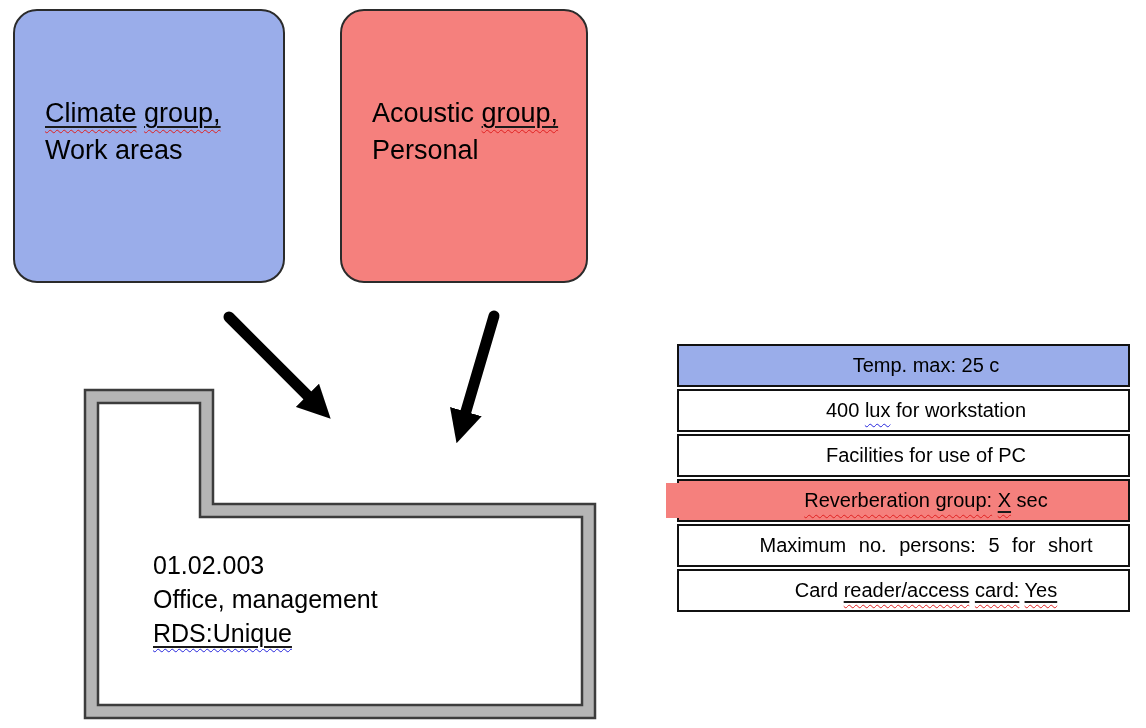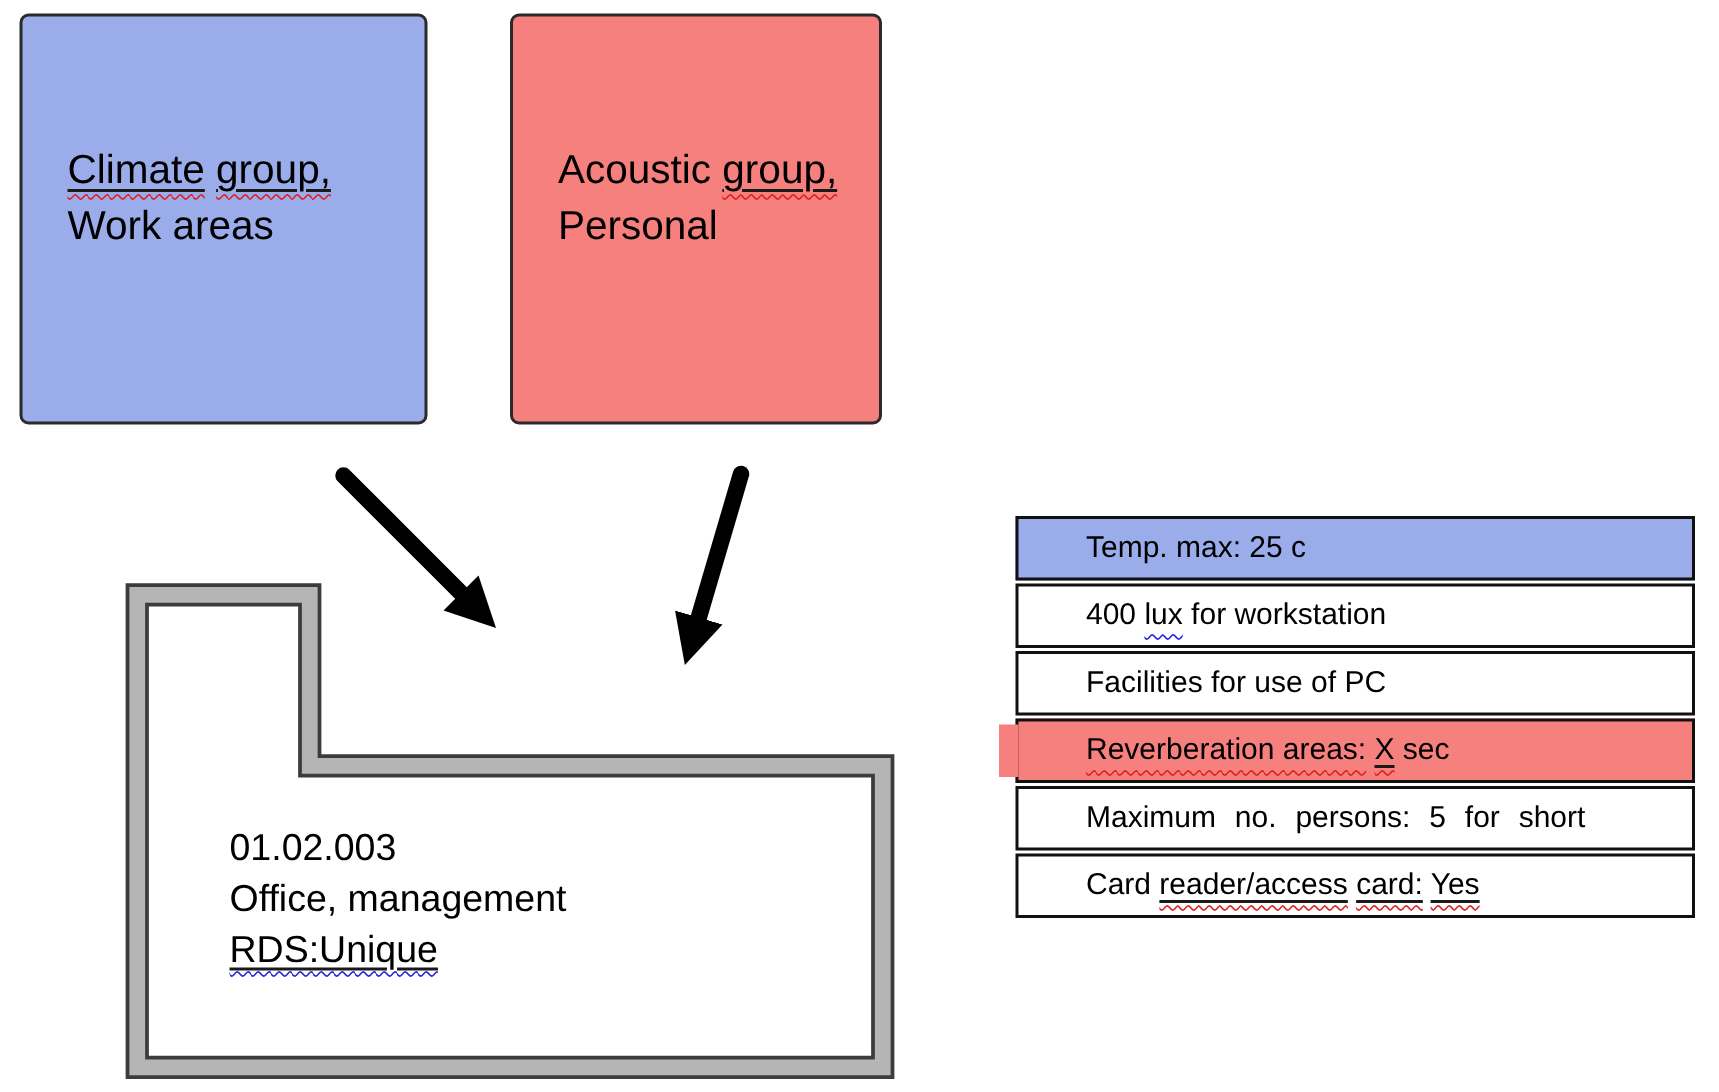--- a/index.html
+++ b/index.html
@@ -3,21 +3,21 @@
 <meta charset="utf-8">
 <style>
   html,body{margin:0;padding:0;background:#fff;}
   #canvas{
     position:relative;width:1146px;height:728px;overflow:hidden;background:#fff;
     font-family:"Liberation Sans","DejaVu Sans",sans-serif;color:#000;
   }
   
   .group-box{
     position:absolute;top:9px;height:274px;width:272px;box-sizing:border-box;
-    border:2px solid #2b2b2b;border-radius:6px;
+    border:2px solid #2b2b2b;border-radius:24px;
     font-size:27px;line-height:37px;padding:84px 14px 0 30px;
   }
   #climate-box{left:13px;background:var(--box-blue);}
   #acoustic-box{left:340px;width:248px;background:var(--box-red);}
   
   .u{text-decoration:underline solid #1a1a1a;text-decoration-thickness:2px;text-underline-offset:4px;}
   .wavy-red{text-decoration:underline wavy var(--squiggle-red);text-decoration-thickness:1px;text-underline-offset:7px;}
   .wavy-blue{text-decoration:underline wavy var(--squiggle-blue);text-decoration-thickness:1px;text-underline-offset:6px;}
   
   #diagram-svg{position:absolute;left:0;top:0;pointer-events:none;}
@@ -26,20 +26,21 @@
     position:absolute;left:153px;top:548px;
     font-size:25px;line-height:34px;
   }
   
   #req-table{position:absolute;left:677px;top:344px;width:453px;}
   .req-row{
     position:relative;box-sizing:border-box;width:453px;height:43px;
     margin-bottom:2px;border:2px solid var(--row-border);
     font-size:20px;line-height:39px;padding-left:45px;background:#fff;
     white-space:nowrap;
+    text-align:center;
   }
   .req-row.blue{background:var(--box-blue);}
   .req-row.red{background:var(--box-red);}
   .req-row.red::before{   
     content:"";position:absolute;left:-13px;top:2px;bottom:2px;width:13px;
     background:var(--box-red);
   }
   .req-row.small{font-size:17px;}
   .req-row.spread{word-spacing:7px;}
 </style>
@@ -77,21 +78,21 @@
   <div id="room-label">
     <div>01.02.003</div>
     <div>Office, management</div>
     <div><span class="u"><span class="wavy-blue">RDS:Unique</span></span></div>
   </div>
 
   <div id="req-table">
     <div class="req-row blue"><span>Temp. max: 25 c</span></div>
     <div class="req-row"><span>400 </span><span class="wavy-blue">lux</span><span> for workstation</span></div>
     <div class="req-row"><span>Facilities for use of PC</span></div>
-    <div class="req-row red"><span class="wavy-red">Reverberation areas:</span>
+    <div class="req-row red"><span class="wavy-red">Reverberation group:</span>
       <span class="u"><span class="wavy-red">X</span></span><span> sec</span></div>
     <div class="req-row spread"><span>Maximum no. persons: 5 for short</span></div>
     <div class="req-row"><span>Card </span><span class="u"><span class="wavy-red">reader/access</span></span>
       <span class="u"><span class="wavy-red">card:</span></span>
       <span class="u"><span class="wavy-red">Yes</span></span></div>
   </div>
 
 </div>
 
 </body></html>

